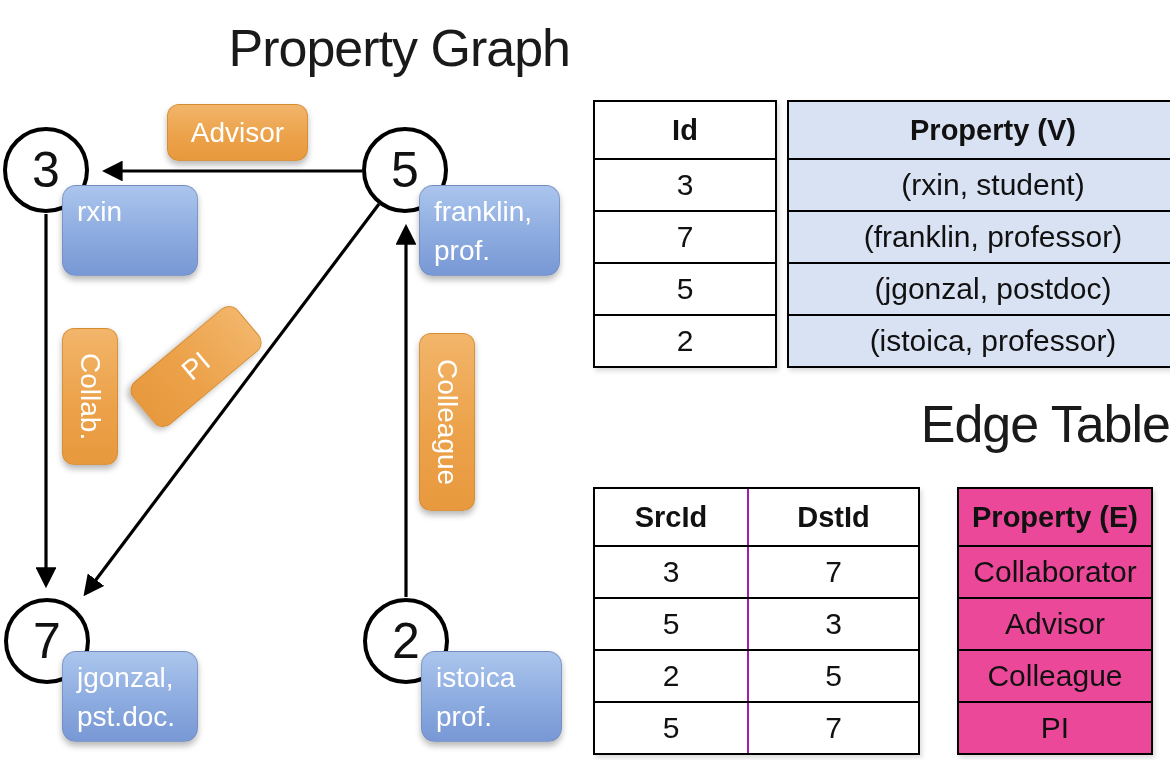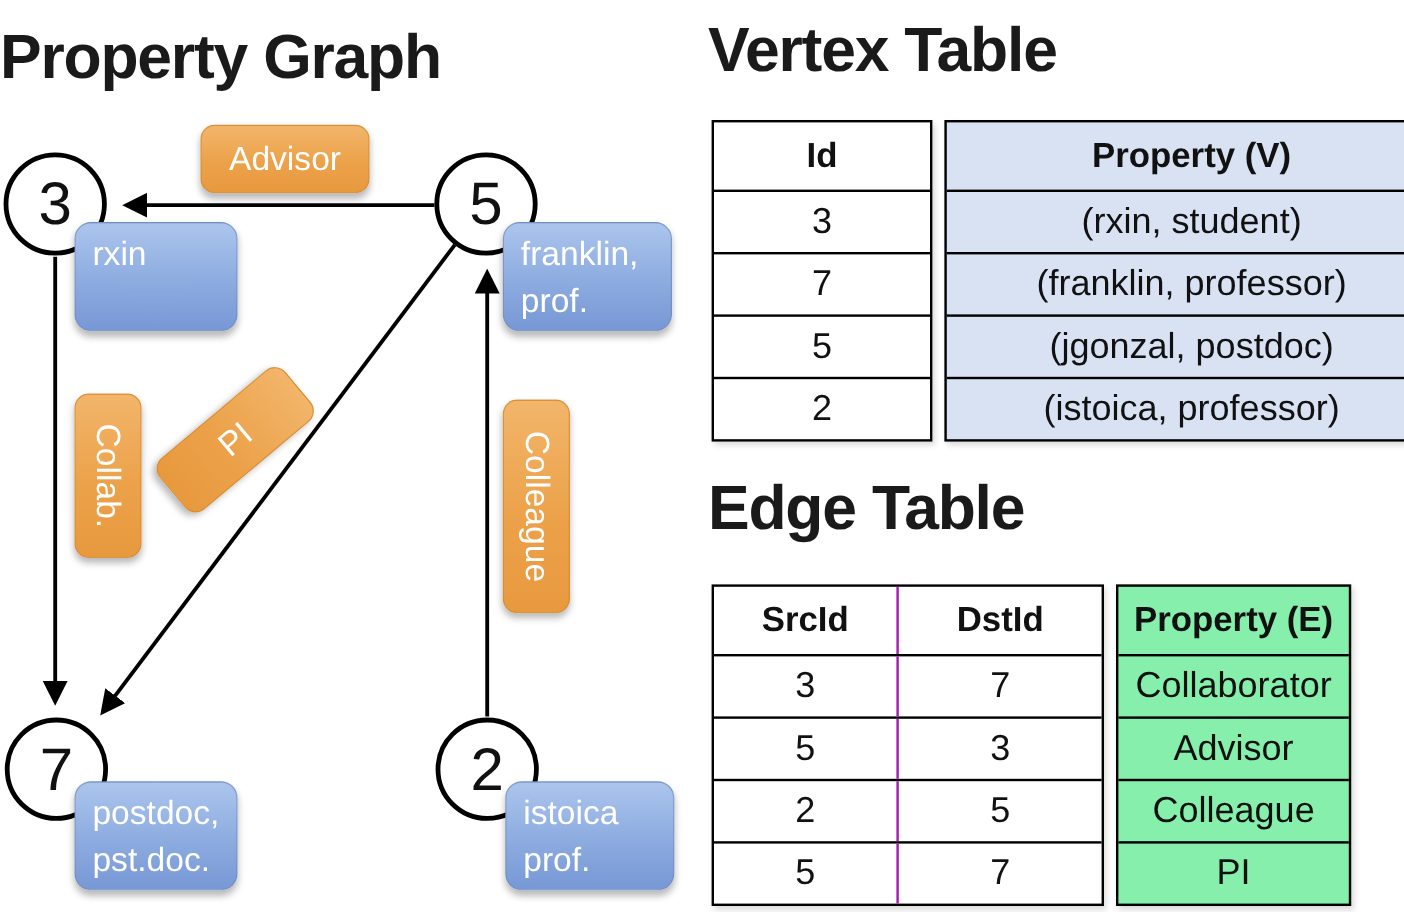--- a/index.html
+++ b/index.html
@@ -1,20 +1,20 @@
 <!DOCTYPE html>
 <html><head>
 <meta charset="utf-8">
 <style>
   html,body{margin:0;padding:0;background:#fff;}
   .stage{position:relative;width:1170px;height:760px;background:#ffffff;overflow:hidden;
          font-family:"Liberation Sans",sans-serif;color:#1a1a1a;}
 
   
-  .big-title{position:absolute;text-align:left;font-size:52px;font-weight:700;
+  .big-title{position:absolute;text-align:right;font-size:52px;font-weight:400;
              letter-spacing:-1px;color:#1a1a1a;white-space:nowrap;}
   .graph-title{left:0;width:570px;top:18px;}
   .vtable-title{left:590px;width:580px;top:12px;}
   .etable-title{left:590px;width:580px;top:394px;}
 
   
   .edges-svg{position:absolute;left:0;top:0;width:570px;height:760px;}
   .vertex-circle{position:absolute;width:86px;height:86px;border:4px solid #000;border-radius:50%;
                  background:#fff;box-sizing:border-box;display:flex;align-items:center;justify-content:center;
                  font-size:50px;color:#111;}
@@ -45,21 +45,21 @@
 
   
   .tbl{position:absolute;display:flex;gap:10px;}
   .vtable{left:593px;top:100px;}
   .etable{left:593px;top:487px;}
   .subtbl{border:2px solid #000;box-sizing:border-box;background:#fff;
           box-shadow:2px 3px 5px rgba(0,0,0,.15);}
   .vt-id{width:184px;}
   .vt-prop{width:412px;background:#d9e2f3;}
   .et-ids{width:327px;}
-  .et-prop{width:196px;background:#86efac;}
+  .et-prop{width:196px;background:#ec4899;margin-left:27px;}
   .trow{height:52px;display:flex;align-items:center;justify-content:center;
         font-size:30px;color:#111;box-sizing:border-box;}
   .trow + .trow{border-top:2px solid #000;}
   .hrow{height:56px;font-weight:bold;font-size:29px;}
   .et-ids .trow{justify-content:flex-start;padding:0;}
   .cell2{flex:0 0 152px;display:flex;align-items:center;justify-content:center;height:100%;box-sizing:border-box;}
   .cell2.last{flex:1 1 auto;border-left:2px solid #a21caf;}
 </style>
 </head>
 <body>
@@ -94,36 +94,35 @@
   </div>
 
   <div class="vprop b-rxin">
     <div>rxin</div>
   </div>
   <div class="vprop b-franklin">
     <div>franklin,</div>
     <div>prof.</div>
   </div>
   <div class="vprop b-jgonzal">
-    <div>postdoc,</div>
+    <div>jgonzal,</div>
     <div>pst.doc.</div>
   </div>
   <div class="vprop b-istoica">
     <div>istoica</div>
     <div>prof.</div>
   </div>
 
   <div class="elabel b-advisor">Advisor</div>
   <div class="elabel vert b-collab">Collab.</div>
   <div class="elabel b-pi">
     <span class="flip">PI</span>
   </div>
   <div class="elabel vert b-colleague">Colleague</div>
 
-  <div class="big-title vtable-title">Vertex Table</div>
 
   <div class="tbl vtable">
     <div class="subtbl vt-id">
       <div class="trow hrow">Id</div>
       <div class="trow">3</div>
       <div class="trow">7</div>
       <div class="trow">5</div>
       <div class="trow">2</div>
     </div>
     <div class="subtbl vt-prop">

